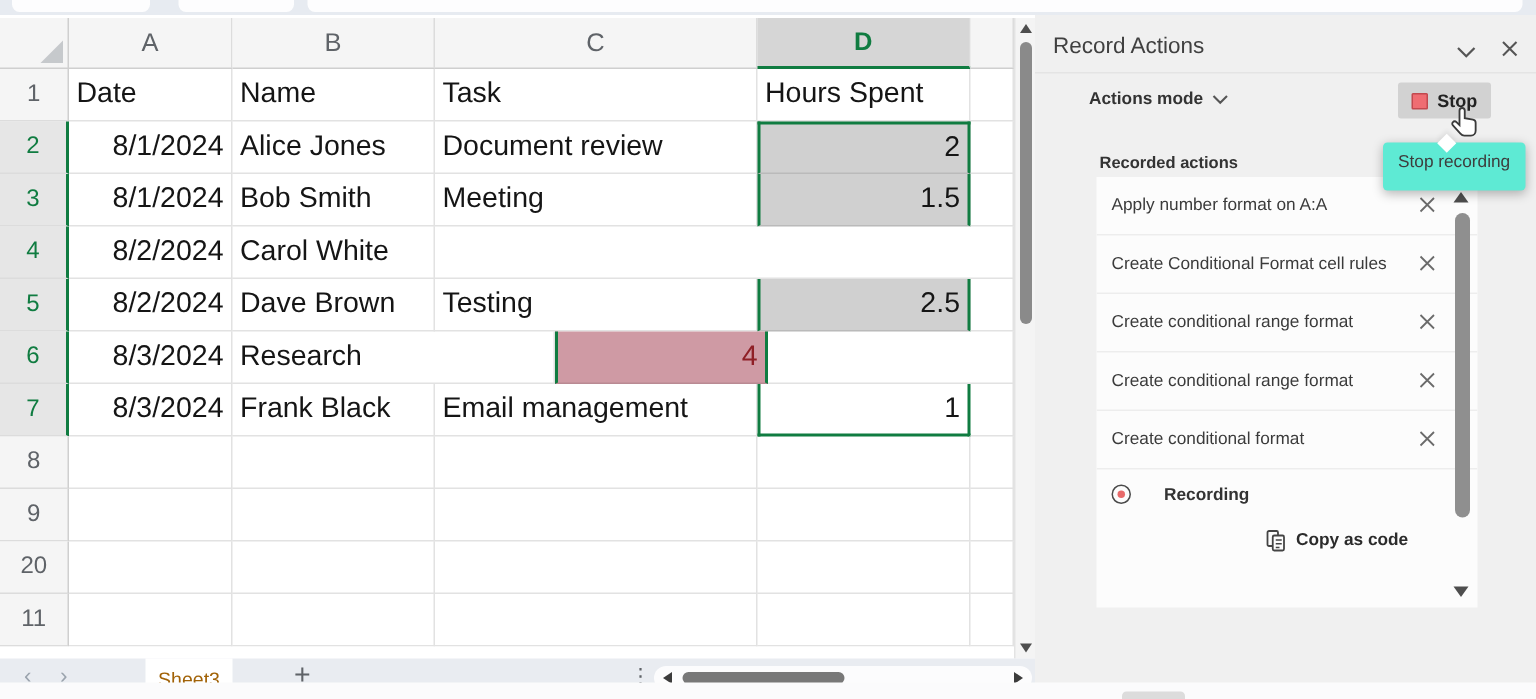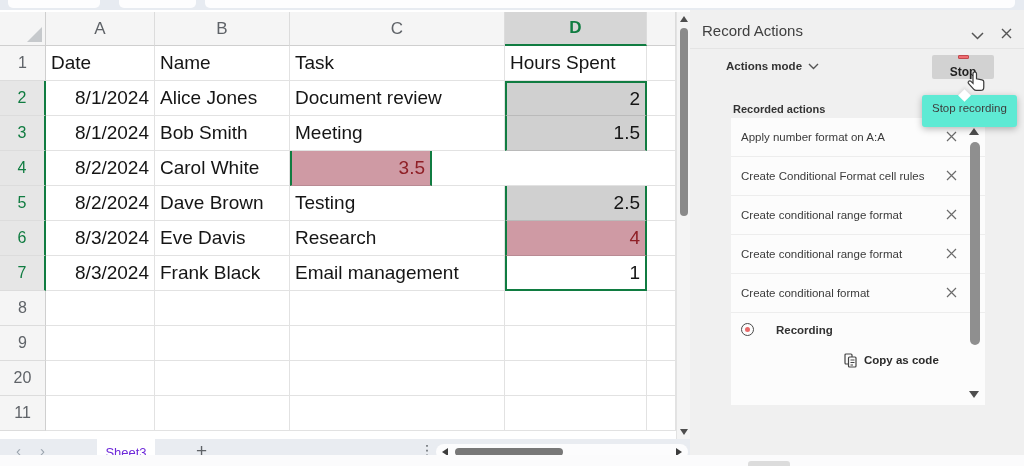--- a/index.html
+++ b/index.html
@@ -51,21 +51,21 @@
   .arr-up, .arr-dn { position:absolute; left:3px; width:0; height:0;
              border-left:4px solid transparent; border-right:4px solid transparent; }
   .arr-up { top:4px;    border-bottom:6px solid #4e4e4e; }
   .arr-dn { bottom:4px; border-top:6px solid #4e4e4e; }
 
   
   .tabbar { position:absolute; left:0; top:429px; width:690px; height:26px; background:#e9ecf1; }
   .nav { position:absolute; top:3px; font-size:15px; color:#9aa3ad; }
   .nav.prev { left:16px; } .nav.next { left:40px; }
   .sheettab { position:absolute; left:97px; top:0; width:58px; height:26px; background:#fff;
-              display:flex; align-items:center; justify-content:center; font-size:13px; color:#6d28d9; }
+              display:flex; align-items:center; justify-content:center; font-size:13px; color:#a16207; }
   .sheettab .uline { position:absolute; left:7px; right:7px; bottom:3px; height:3px;
               background:#1a7a44; border-radius:2px; }
   .addsheet { position:absolute; left:196px; top:1px; font-size:19px; color:#5f6368; }
   .dots { position:absolute; left:420px; top:3px; font-size:14px; color:#5f6368; }
   .hscroll { position:absolute; left:436px; top:5px; width:252px; height:16px;
              background:#fcfcfd; border-radius:8px; }
   .hthumb { position:absolute; left:19px; top:4px; width:108px; height:8px;
             background:#787878; border-radius:4px; }
   .harr-l, .harr-r { position:absolute; top:4px; width:0; height:0;
             border-top:4px solid transparent; border-bottom:4px solid transparent; }
@@ -80,21 +80,21 @@
   .panel { position:absolute; left:690px; top:10px; width:334px; height:445px; background:#f0f0f0; }
   .p-title { position:absolute; left:12px; top:12px; font-size:15px; color:#404040; }
   .p-chev { position:absolute; right:40px; top:16px; }
   .p-close { position:absolute; right:12px; top:15px; }
   .p-divider { position:absolute; left:0; right:0; top:38px; height:1px; background:#e4e4e4; }
 
   .mode { position:absolute; left:36px; top:50px; font-size:11.5px; font-weight:700; color:#333;
           display:flex; align-items:center; gap:6px; }
   .stopbtn { position:absolute; right:30px; top:45px; width:62px; height:24px; background:#d2d2d2;
           border:none; border-radius:2px; display:flex; align-items:center; justify-content:center;
-          gap:6px; font-family:inherit; font-size:12px; font-weight:700; color:#222;flex-direction:column; }
+          gap:6px; font-family:inherit; font-size:12px; font-weight:700; color:#222; }
   .stopsq { width:11px; height:11px; background:#ef6d72; border:1.5px solid #c2494e; border-radius:1px; }
 
   .cursor { position:absolute; left:276px; top:60px; z-index:9; }
   .tooltip { position:absolute; left:232px; top:85px; height:32px; line-height:26px; padding:0 10px;
           background:#5eead4; border-radius:3px; box-shadow:0 2px 7px rgba(0,0,0,.28);
           font-size:11.5px; color:#3d3d3d; z-index:8; white-space:nowrap; }
   .tooltip .beak { position:absolute; left:38px; top:-4px; width:9px; height:9px; background:#fff;
           transform:rotate(45deg); box-shadow:-2px -2px 3px rgba(0,0,0,.06); }
 
   .rec-label { position:absolute; left:43px; top:93px; font-size:11px; font-weight:700; color:#333; }
@@ -166,37 +166,35 @@
       <div class="cell c-b">Bob Smith</div>
       <div class="cell c-c">Meeting</div>
       <div class="cell c-d num dsel">1.5</div>
       <div class="cell c-e"></div>
     </div>
 
     <div class="row">
       <div class="cell c-rowhdr rowhdr-sel">4</div>
       <div class="cell c-a num">8/2/2024</div>
       <div class="cell c-b">Carol White</div>
-      <div class="cell c-d num dsel dpink">3.5</div>
       <div class="cell c-e"></div>
     </div>
 
     <div class="row">
       <div class="cell c-rowhdr rowhdr-sel">5</div>
       <div class="cell c-a num">8/2/2024</div>
       <div class="cell c-b">Dave Brown</div>
       <div class="cell c-c">Testing</div>
       <div class="cell c-d num dsel">2.5</div>
       <div class="cell c-e"></div>
     </div>
 
     <div class="row">
       <div class="cell c-rowhdr rowhdr-sel">6</div>
       <div class="cell c-a num">8/3/2024</div>
-      <div class="cell c-b">Eve Davis</div>
       <div class="cell c-c">Research</div>
       <div class="cell c-d num dsel dpink">4</div>
       <div class="cell c-e"></div>
     </div>
 
     <div class="row">
       <div class="cell c-rowhdr rowhdr-sel">7</div>
       <div class="cell c-a num">8/3/2024</div>
       <div class="cell c-b">Frank Black</div>
       <div class="cell c-c">Email management</div>

